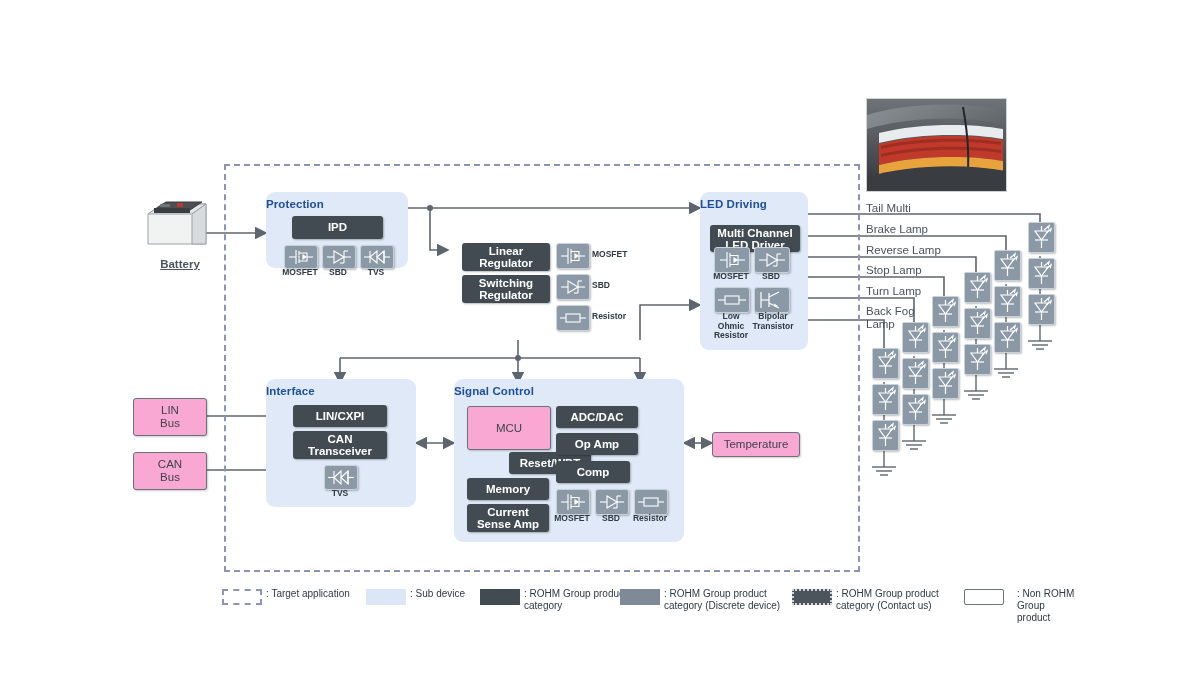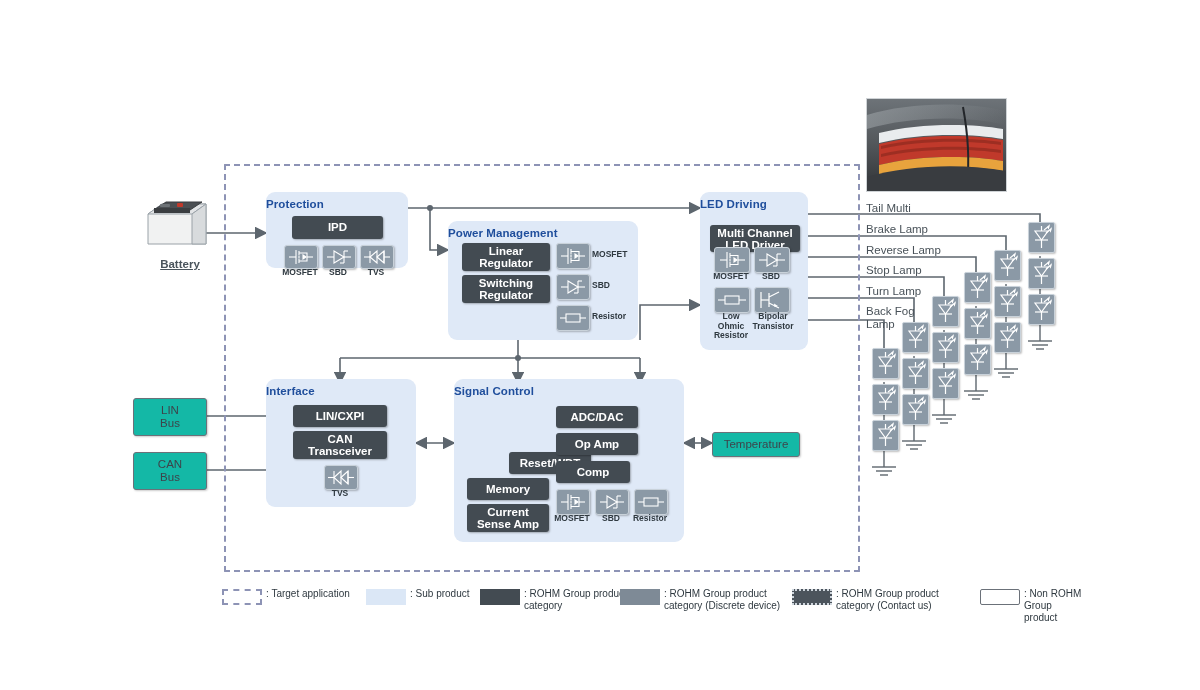--- a/index.html
+++ b/index.html
@@ -29,21 +29,21 @@
   .prod{
     position:absolute;background:#434b52;color:#ffffff;font-weight:bold;
     border-radius:3px;display:flex;align-items:center;justify-content:center;
     text-align:center;font-size:11.5px;line-height:12.5px;
     box-shadow:1px 1px 2px rgba(0,0,0,.28);
   }
   .prod.two{line-height:12px;}
 
   
   .nonrohm{
-    position:absolute;background:#14b8a6;border:1px solid #6b7179;border-radius:3px;
+    position:absolute;background:#f9a8d4;border:1px solid #6b7179;border-radius:3px;
     display:flex;align-items:center;justify-content:center;text-align:center;
     color:#3d444b;font-size:11.5px;line-height:13px;
     box-shadow:1px 1px 2px rgba(0,0,0,.2);
   }
 
   
   .disc{
     position:absolute;background:#8b99a6;border:1px solid #c9d2da;border-radius:3px;
     box-shadow:1px 1px 2px rgba(0,0,0,.25);
   }
@@ -268,23 +268,20 @@
           <path d="M9,5 L9,17"></path>
           <path d="M9,11 L16,5 L16,17 z"></path>
       <path d="M16,11 L23,5 L23,17 z"></path>
           <path d="M23,5 L23,17"></path>
           <path d="M23,11 L29,11"></path>
     </g>
       </svg>
   </div>
   <div class="disc-label" style="left:354px;top:268px;width:44px;">TVS</div>
 
-  <div class="subsys" style="left:448px;top:221px;width:190px;height:119px;">
-    <div class="subsys-title">Power Management</div>
-  </div>
   <div class="prod two" style="left:462px;top:243px;width:88px;height:28px;white-space:pre-line;">Linear
 Regulator</div>
   <div class="prod two" style="left:462px;top:275px;width:88px;height:28px;white-space:pre-line;">Switching
 Regulator</div>
 
   <div class="disc" style="left:556px;top:243px;width:32px;height:24px;">
     <svg viewBox="0 0 32 24">
         <g stroke="#ffffff" stroke-width="1.1" fill="none">
       <path d="M4,12 L11,12"></path>
           <path d="M11,4 L11,20"></path>
@@ -406,20 +403,21 @@
           <path d="M23,5 L23,18"></path>
           <path d="M23,11.5 L29,11.5"></path>
     </g>
       </svg>
   </div>
   <div class="disc-label" style="left:318px;top:489px;width:44px;">TVS</div>
 
   <div class="subsys" style="left:454px;top:379px;width:230px;height:163px;">
     <div class="subsys-title">Signal Control</div>
   </div>
+  <div class="nonrohm" style="left:467px;top:406px;width:82px;height:42px;">MCU</div>
   <div class="prod" style="left:467px;top:452px;width:82px;height:22px;margin-left:42px;">Reset/WDT</div>
   <div class="prod" style="left:467px;top:478px;width:82px;height:22px;">Memory</div>
   <div class="prod two" style="left:467px;top:504px;width:82px;height:28px;white-space:pre-line;">Current
 Sense Amp</div>
 
   <div class="prod" style="left:556px;top:406px;width:82px;height:22px;">ADC/DAC</div>
   <div class="prod" style="left:556px;top:433px;width:82px;height:22px;">Op Amp</div>
   <div class="prod" style="left:556px;top:461px;width:74px;height:22px;">Comp</div>
 
   <div class="disc" style="left:556px;top:489px;width:32px;height:24px;">
@@ -730,37 +728,37 @@
       </svg>
     </div>
 
   <div class="legend">
     <div class="lg-item" style="left:0px;top:0px;">
       <span class="lg-swatch dash"></span>
       <span class="lg-text">: Target application</span>
     </div>
     <div class="lg-item" style="left:144px;top:0px;">
       <span class="lg-swatch sub"></span>
-      <span class="lg-text">: Sub product</span>
+      <span class="lg-text">: Sub device</span>
     </div>
     <div class="lg-item" style="left:258px;top:0px;">
       <span class="lg-swatch dark"></span>
       <span class="lg-text">: ROHM Group product
   category</span>
     </div>
     <div class="lg-item" style="left:398px;top:0px;">
       <span class="lg-swatch grey"></span>
       <span class="lg-text">: ROHM Group product
   category (Discrete device)</span>
     </div>
     <div class="lg-item" style="left:570px;top:0px;">
       <span class="lg-swatch contact"></span>
       <span class="lg-text">: ROHM Group product
   category (Contact us)</span>
     </div>
-    <div class="lg-item" style="left:758px;top:0px;">
+    <div class="lg-item" style="left:742px;top:0px;gap:9px;">
       <span class="lg-swatch white"></span>
       <span class="lg-text">: Non ROHM Group
   product</span>
     </div>
   </div>
 
 </div>
 
 </body></html>

